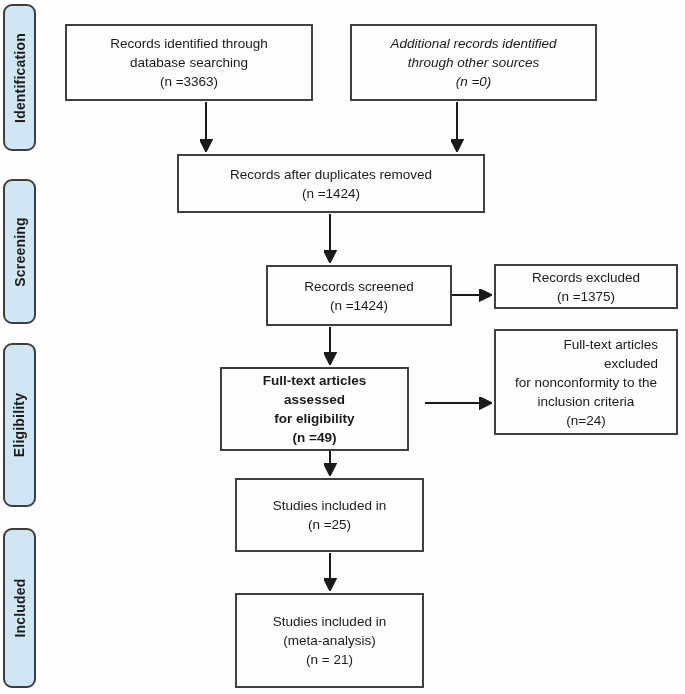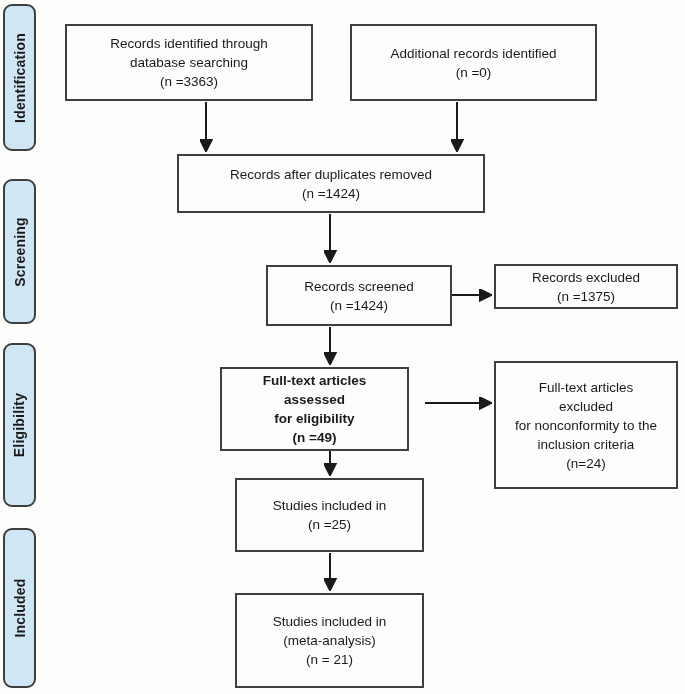--- a/index.html
+++ b/index.html
@@ -60,26 +60,26 @@
     flex-direction: column;
     align-items: center;
     justify-content: center;
     text-align: center;
     font-size: 13.5px;
     line-height: 19px;
     color: var(--text-color);
     padding: 2px 18px;
   }
   #box-0 { left: 65px;  top: 24px;  width: 248px; height: 77px; }
-  #box-1 { left: 350px; top: 24px;  width: 247px; height: 77px; }
+  #box-1 { left: 350px; top: 24px;  width: 247px; height: 77px; font-style: italic; }
   #box-2 { left: 177px; top: 154px; width: 308px; height: 59px; align-items: center; }
   #box-3 { left: 238px; top: 265px; width: 186px; height: 61px; margin-left: 28px; }
   #box-4 { left: 494px; top: 264px; width: 184px; height: 45px; }
   #box-5 { left: 220px; top: 367px; width: 189px; height: 84px; font-weight: bold; }
-  #box-6 { left: 494px; top: 361px; width: 184px; height: 128px; }
+  #box-6 { left: 494px; top: 329px; width: 184px; height: 106px; text-align: right; }
   #box-7 { left: 235px; top: 478px; width: 189px; height: 74px; }
   #box-8 { left: 235px; top: 593px; width: 189px; height: 95px; }
   .arrows line, .arrows path { stroke: var(--arrow-color); }
 </style>
 </head>
 <body>
 
 <div class="canvas">
 
   <svg class="arrows" viewBox="0 0 685 694" xmlns="http://www.w3.org/2000/svg">
@@ -120,20 +120,21 @@
   </div>
 
   <div class="node" id="box-0">
     <span>Records identified through</span>
     <span>database searching</span>
     <span>(n =3363)</span>
   </div>
 
   <div class="node" id="box-1">
     <span>Additional records identified</span>
+    <span>through other sources</span>
     <span>(n =0)</span>
   </div>
 
   <div class="node" id="box-2">
     <span>Records after duplicates removed</span>
     <span>(n =1424)</span>
   </div>
 
   <div class="node" id="box-3">
     <span>Records screened</span>

